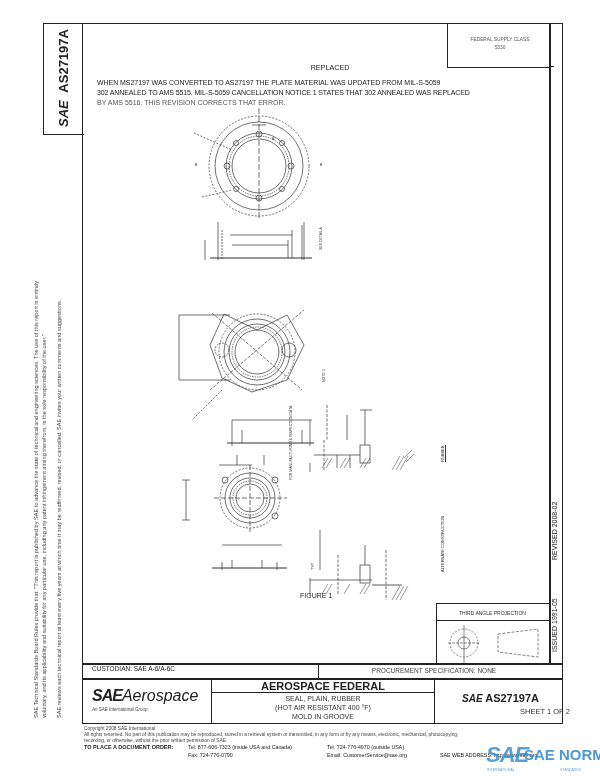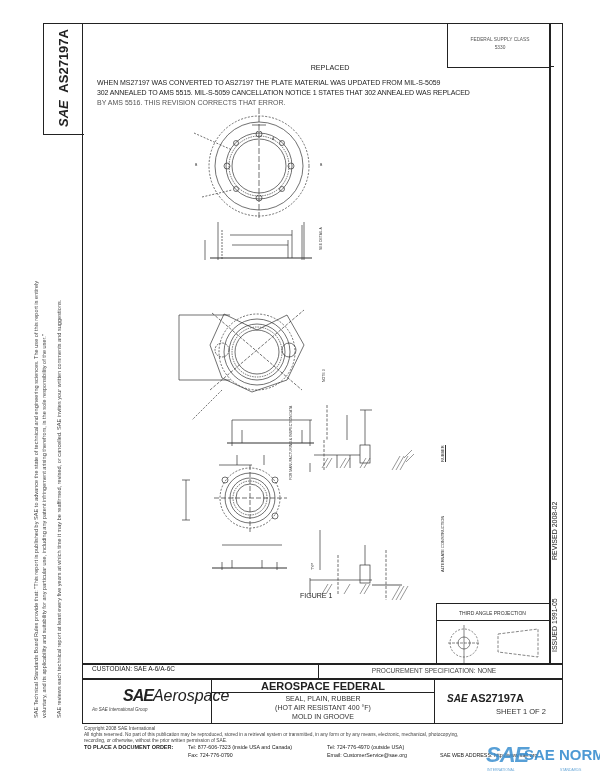--- a/index.html
+++ b/index.html
@@ -213,37 +213,37 @@
   </g>
 </svg>
 
 <div class="line" style="left:82px;top:663px;width:481px;height:1.5px;"></div>
 <div class="t" style="left:92px;top:665px;font-size:6.5px;">CUSTODIAN: SAE A-6/A-6C</div>
 <div class="line" style="left:318px;top:663px;width:1px;height:15px;"></div>
 <div class="t" style="left:319px;top:667px;width:230px;text-align:center;font-size:6.5px;color:#444;">PROCUREMENT SPECIFICATION: NONE</div>
 <div class="line" style="left:82px;top:678px;width:481px;height:1.5px;"></div>
 
 <div class="line" style="left:211px;top:678px;width:1px;height:46px;"></div>
-<div class="t" style="left:92px;top:687px;font-size:16px;margin-left:31px;">
+<div class="t" style="left:92px;top:687px;font-size:16px;">
   <span style="font-weight:900;font-style:italic;letter-spacing:-1px;">SAE</span><span style="font-style:italic;font-weight:normal;">Aerospace</span>
 </div>
 <div class="t" style="left:92px;top:707px;font-size:4.5px;font-style:italic;color:#444;">An SAE International Group</div>
 
 <div class="t" style="left:212px;top:680px;width:222px;text-align:center;font-size:11px;font-weight:bold;">AEROSPACE FEDERAL</div>
 <div class="line" style="left:211px;top:692px;width:223px;height:1px;"></div>
 <div class="t" style="left:212px;top:695px;width:222px;text-align:center;font-size:7px;color:#333;">SEAL, PLAIN, RUBBER</div>
 <div class="t" style="left:212px;top:704px;width:222px;text-align:center;font-size:7px;color:#333;">(HOT AIR RESISTANT 400 °F)</div>
 <div class="t" style="left:212px;top:713px;width:222px;text-align:center;font-size:7px;color:#333;">MOLD IN GROOVE</div>
 
 <div class="line" style="left:434px;top:678px;width:1px;height:46px;"></div>
-<div class="t" style="left:447px;top:692px;font-size:11px;font-weight:bold;">
+<div class="t" style="left:462px;top:692px;font-size:11px;font-weight:bold;">
   <span style="font-style:italic;font-weight:900;font-size:10px;">SAE</span>
   <span>AS27197A</span>
 </div>
-<div class="t" style="left:468px;top:707px;font-size:7.5px;color:#333;padding-left:28px;">SHEET 1 OF 2</div>
+<div class="t" style="left:492px;top:707px;font-size:7.5px;color:#333;padding-left:28px;">SHEET 1 OF 2</div>
 
 <div class="t" style="left:84px;top:726px;font-size:4.8px;color:#444;">Copyright 2008 SAE International</div>
 <div class="t" style="left:84px;top:732px;font-size:4.8px;color:#444;">All rights reserved. No part of this publication may be reproduced, stored in a retrieval system or transmitted, in any form or by any means, electronic, mechanical, photocopying,</div>
 <div class="t" style="left:84px;top:738px;font-size:4.8px;color:#444;">recording, or otherwise, without the prior written permission of SAE.</div>
 <div class="t" style="left:84px;top:744px;font-size:5.5px;font-weight:bold;">TO PLACE A DOCUMENT ORDER:</div>
 <div class="t" style="left:188px;top:744px;font-size:5.3px;">Tel: 877-606-7323 (inside USA and Canada)</div>
 <div class="t" style="left:188px;top:752px;font-size:5.3px;">Fax: 724-776-0790</div>
 <div class="t" style="left:327px;top:744px;font-size:5.3px;">Tel: 724-776-4970 (outside USA)</div>
 <div class="t" style="left:327px;top:752px;font-size:5.3px;">Email: CustomerService@sae.org</div>
 <div class="t" style="left:440px;top:752px;font-size:5.3px;">SAE WEB ADDRESS: http://www.sae.org</div>

